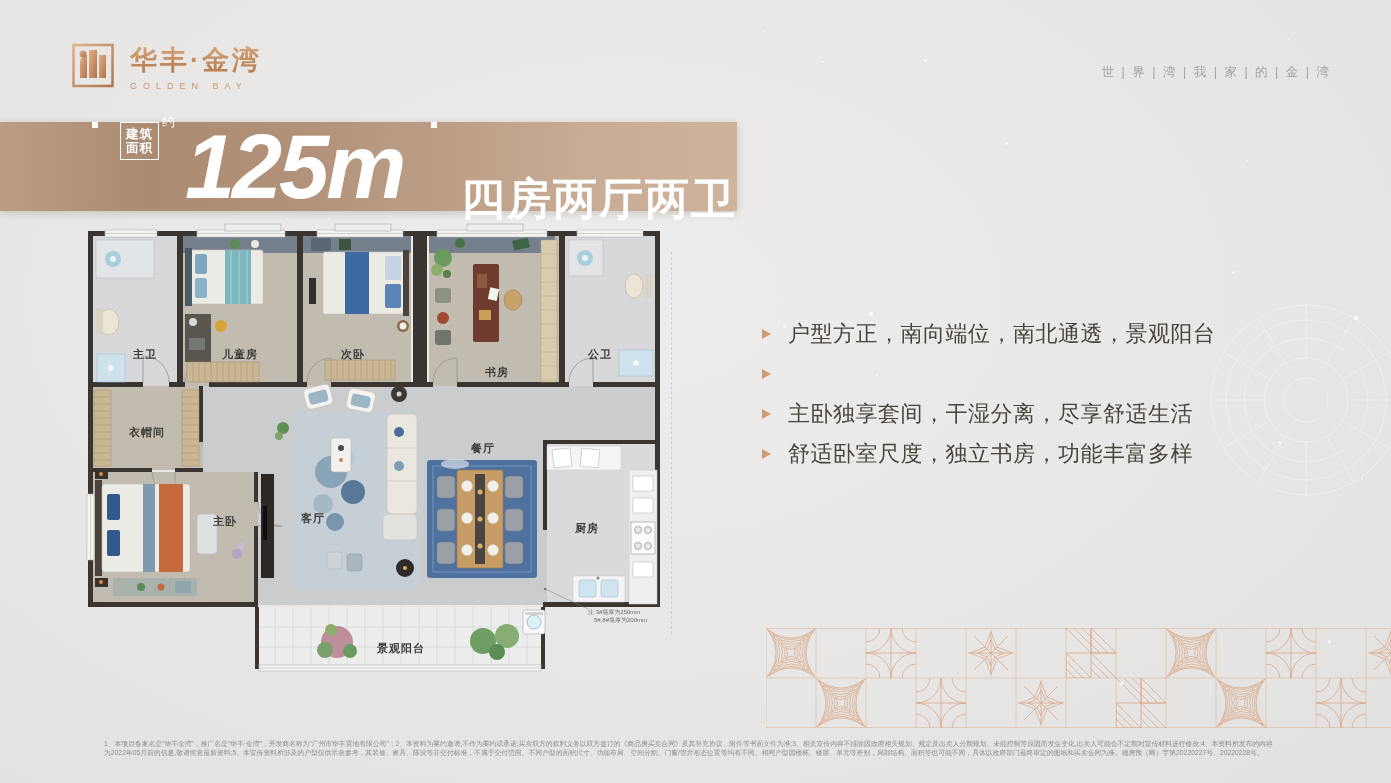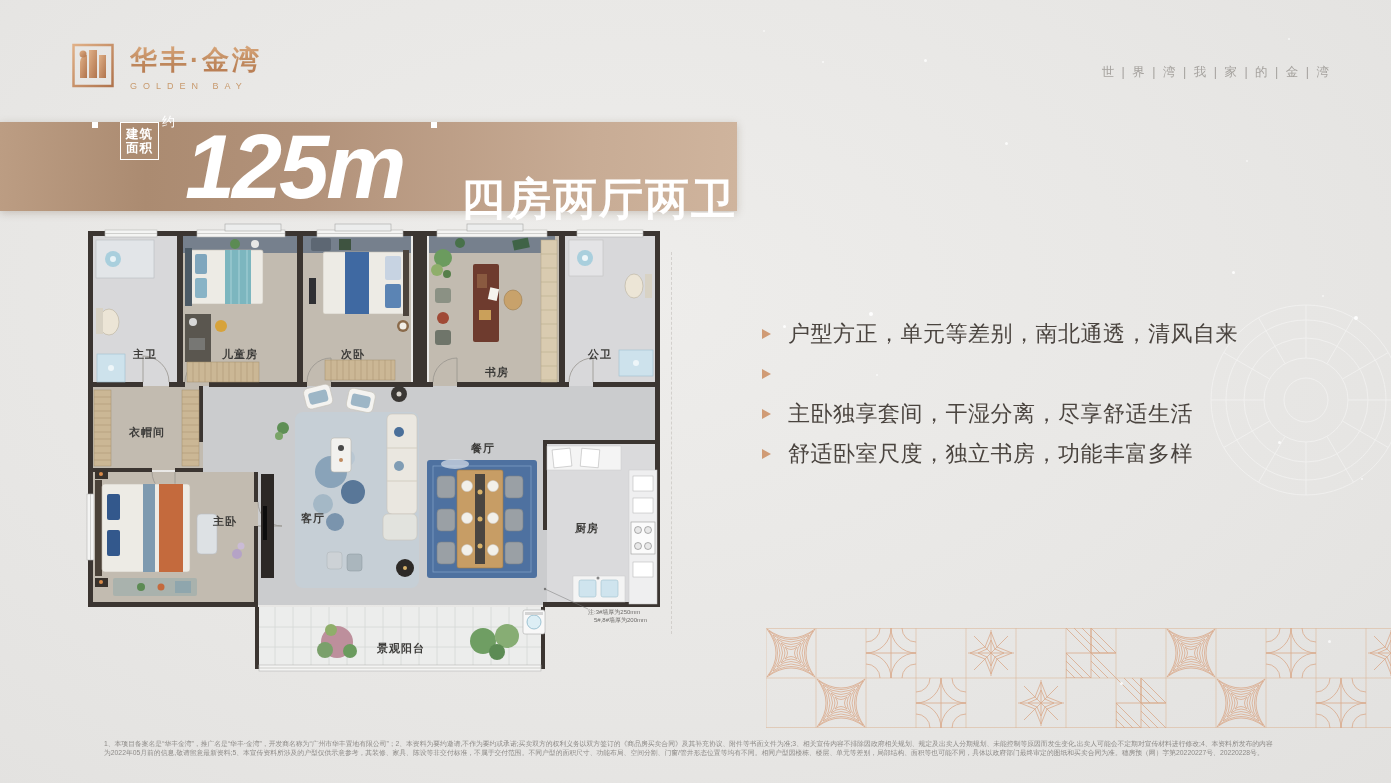--- a/index.html
+++ b/index.html
@@ -93,21 +93,21 @@
     </div>
     <div class="approx">约</div>
     <div class="big-num"><span>125m</span><span class="big-sup">2</span></div>
     <div class="sq-dot dot-mid"></div>
     <div class="rooms-text">四房两厅两卫</div>
   </div>
 
   <div class="highlights">
     <div class="hl-row">
       <div class="tri"></div>
-      <div class="hl-text">户型方正，单元等差别，南北通透，清风自来</div>
+      <div class="hl-text">户型方正，南向端位，南北通透，景观阳台</div>
     </div>
     <div class="hl-row">
       <div class="tri"></div>
     </div>
     <div class="hl-row">
       <div class="tri"></div>
       <div class="hl-text">主卧独享套间，干湿分离，尽享舒适生活</div>
     </div>
     <div class="hl-row">
       <div class="tri"></div>

